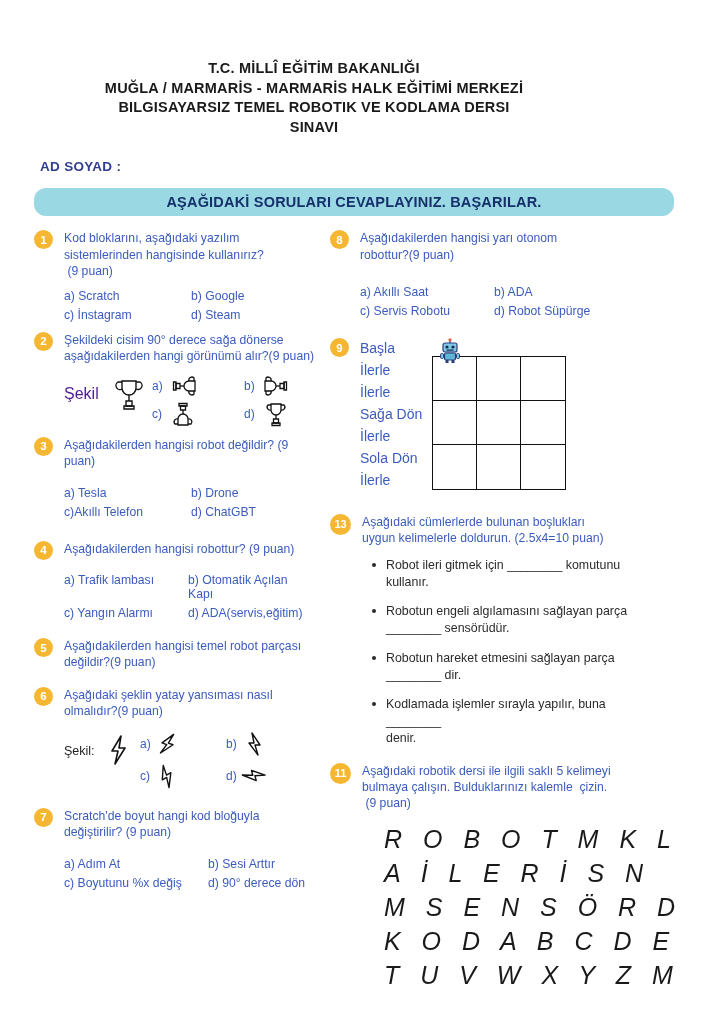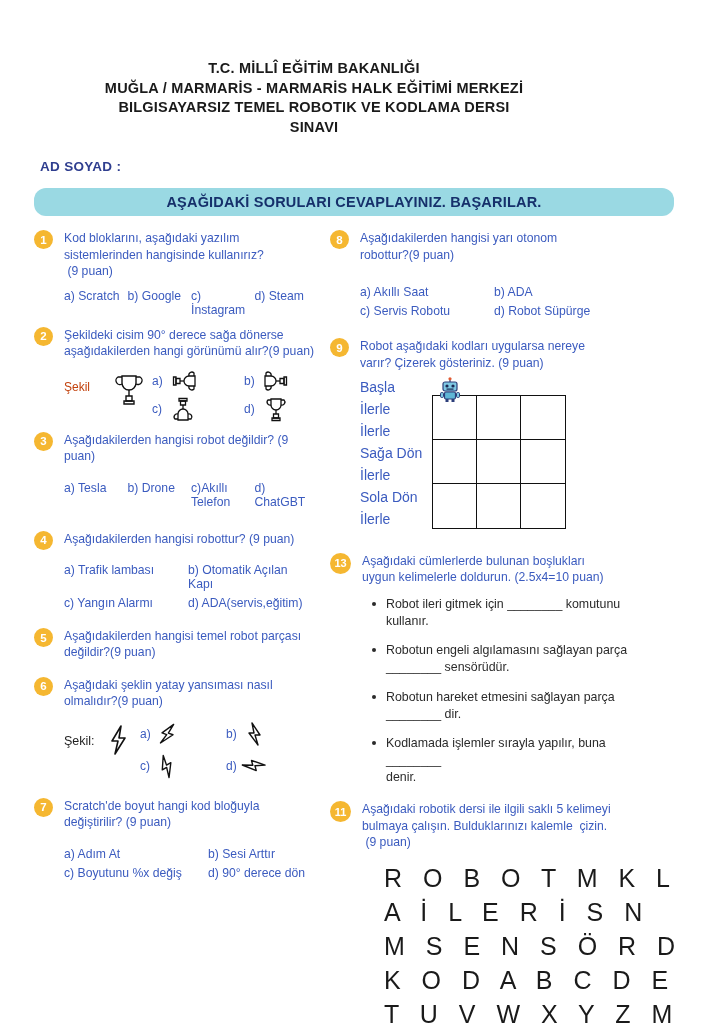--- a/index.html
+++ b/index.html
@@ -91,38 +91,38 @@
   .qnum.wide { width: 21px; height: 21px; font-size: 11px; }
   .qtext {
     color: #3b5bbf;
     font-size: 12.2px;
     line-height: 1.35;
     white-space: pre-wrap;
   }
   .opts {
     margin-top: 9px;
     display: grid;
-    grid-template-columns: 1fr 1fr 1fr 1fr;
+    grid-template-columns: 1fr 1fr;
     row-gap: 5px;
     column-gap: 4px;
     color: #3b5bbf;
     font-size: 12.2px;
   }
   .opt { white-space: pre-wrap; }
 
   
   .figrow {
     margin-top: 8px;
     display: flex;
     align-items: flex-start;
     gap: 8px;
   }
   .figlabel {
-    font-size: 12px;
-    color: #c2410c;
+    font-size: 16px;
+    color: #4c1d95;
     padding-top: 12px;
     width: 42px;
   }
   .trophy-main { padding-top: 4px; }
   .fig-opts {
     display: grid;
     grid-template-columns: 70px 70px;
     grid-template-rows: auto auto;
     gap: 2px 22px;
   }
@@ -219,21 +219,21 @@
 
   
   .wordsearch {
     margin-top: 10px;
     margin-left: 22px;
     font-size: 25px;
     color: #1a1a1a;
     line-height: 1.36;
     letter-spacing: 7px;
   }
-  .ws-row { white-space: pre; }
+  .ws-row { white-space: pre; font-style: italic; }
   svg { display: block; }
 </style>
 </head>
 <body>
 
 <div class="page">
 
   <div class="header">
     <div>T.C. MİLLÎ EĞİTİM BAKANLIĞI</div>
     <div>MUĞLA / MARMARİS - MARMARİS HALK EĞİTİMİ MERKEZİ</div>
@@ -436,22 +436,20 @@
         <div class="opts" style="margin-top:22px; grid-template-columns: 130px 1fr;">
           <div class="opt">a) Akıllı Saat</div>
           <div class="opt">b) ADA</div>
           <div class="opt">c) Servis Robotu</div>
           <div class="opt">d) Robot Süpürge</div>
         </div>
       </div>
 
       <div class="q" style="margin-top:20px;">
         <div class="qnum">9</div>
-        <div class="qtext">Robot aşağıdaki kodları uygularsa nereye
-varır? Çizerek gösteriniz. (9 puan)</div>
         <div class="robot-block">
           <div class="steps">
             <div>Başla</div>
             <div>İlerle</div>
             <div>İlerle</div>
             <div>Sağa Dön</div>
             <div>İlerle</div>
             <div>Sola Dön</div>
             <div>İlerle</div>
           </div>

